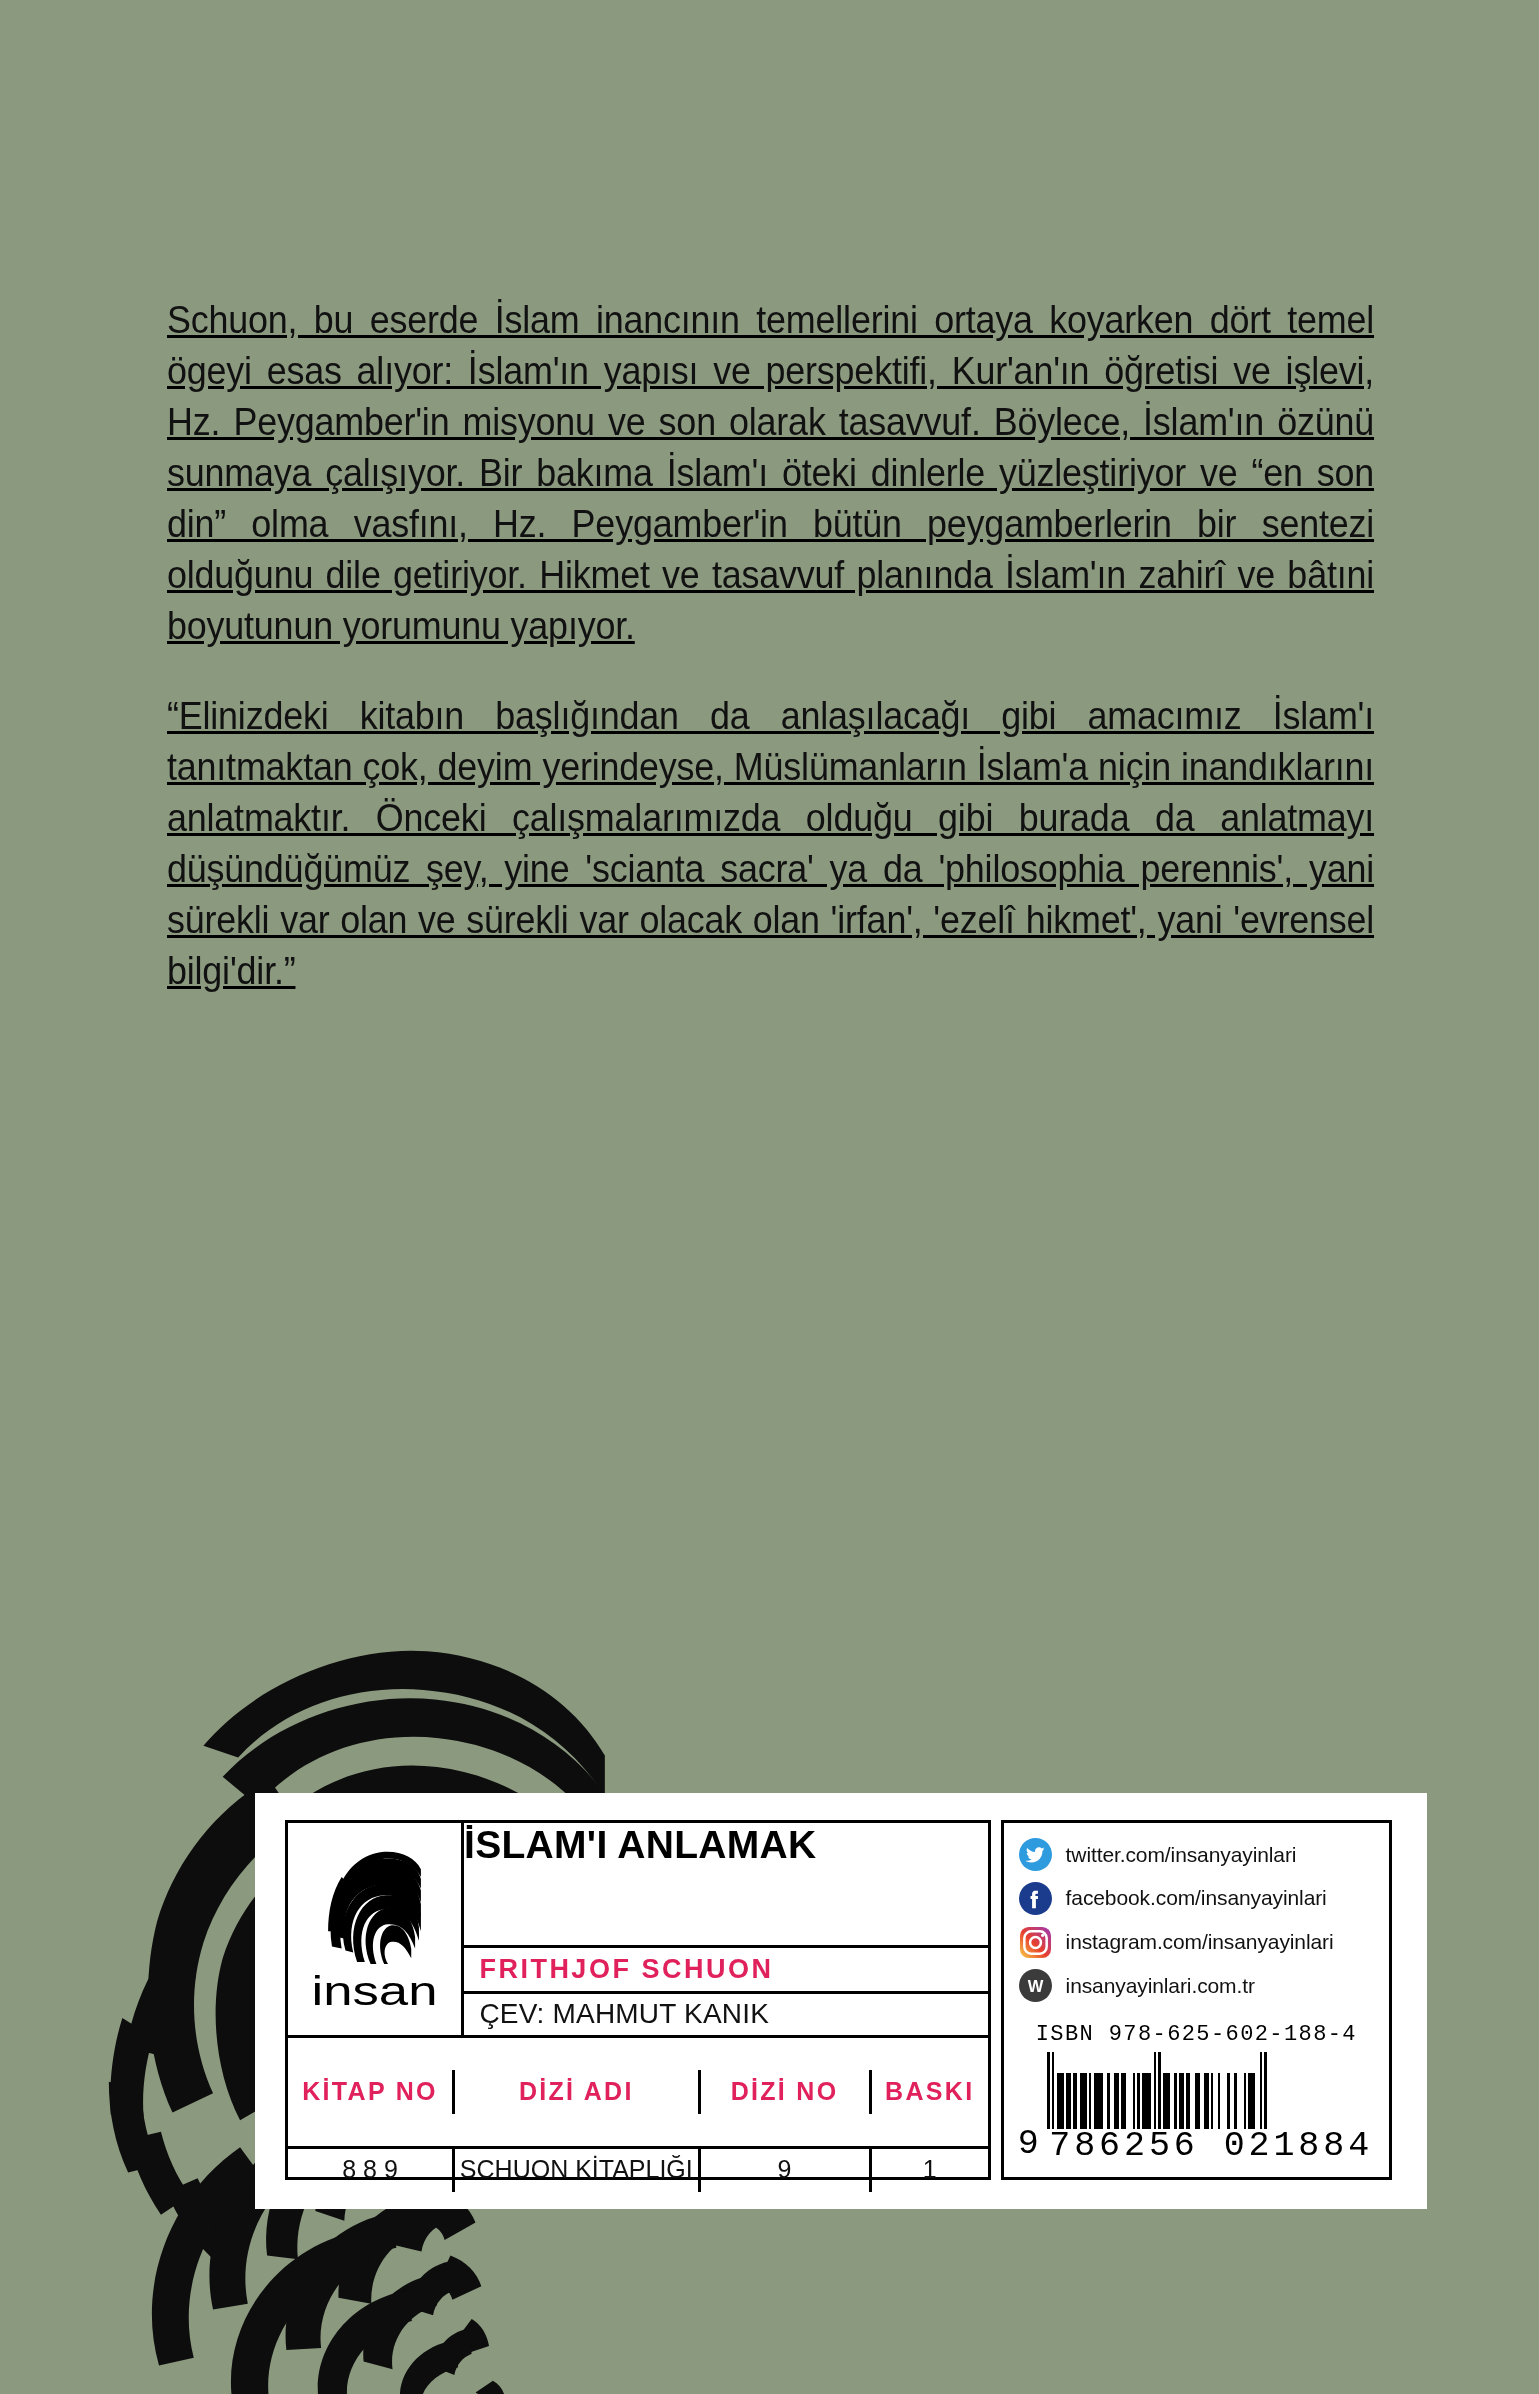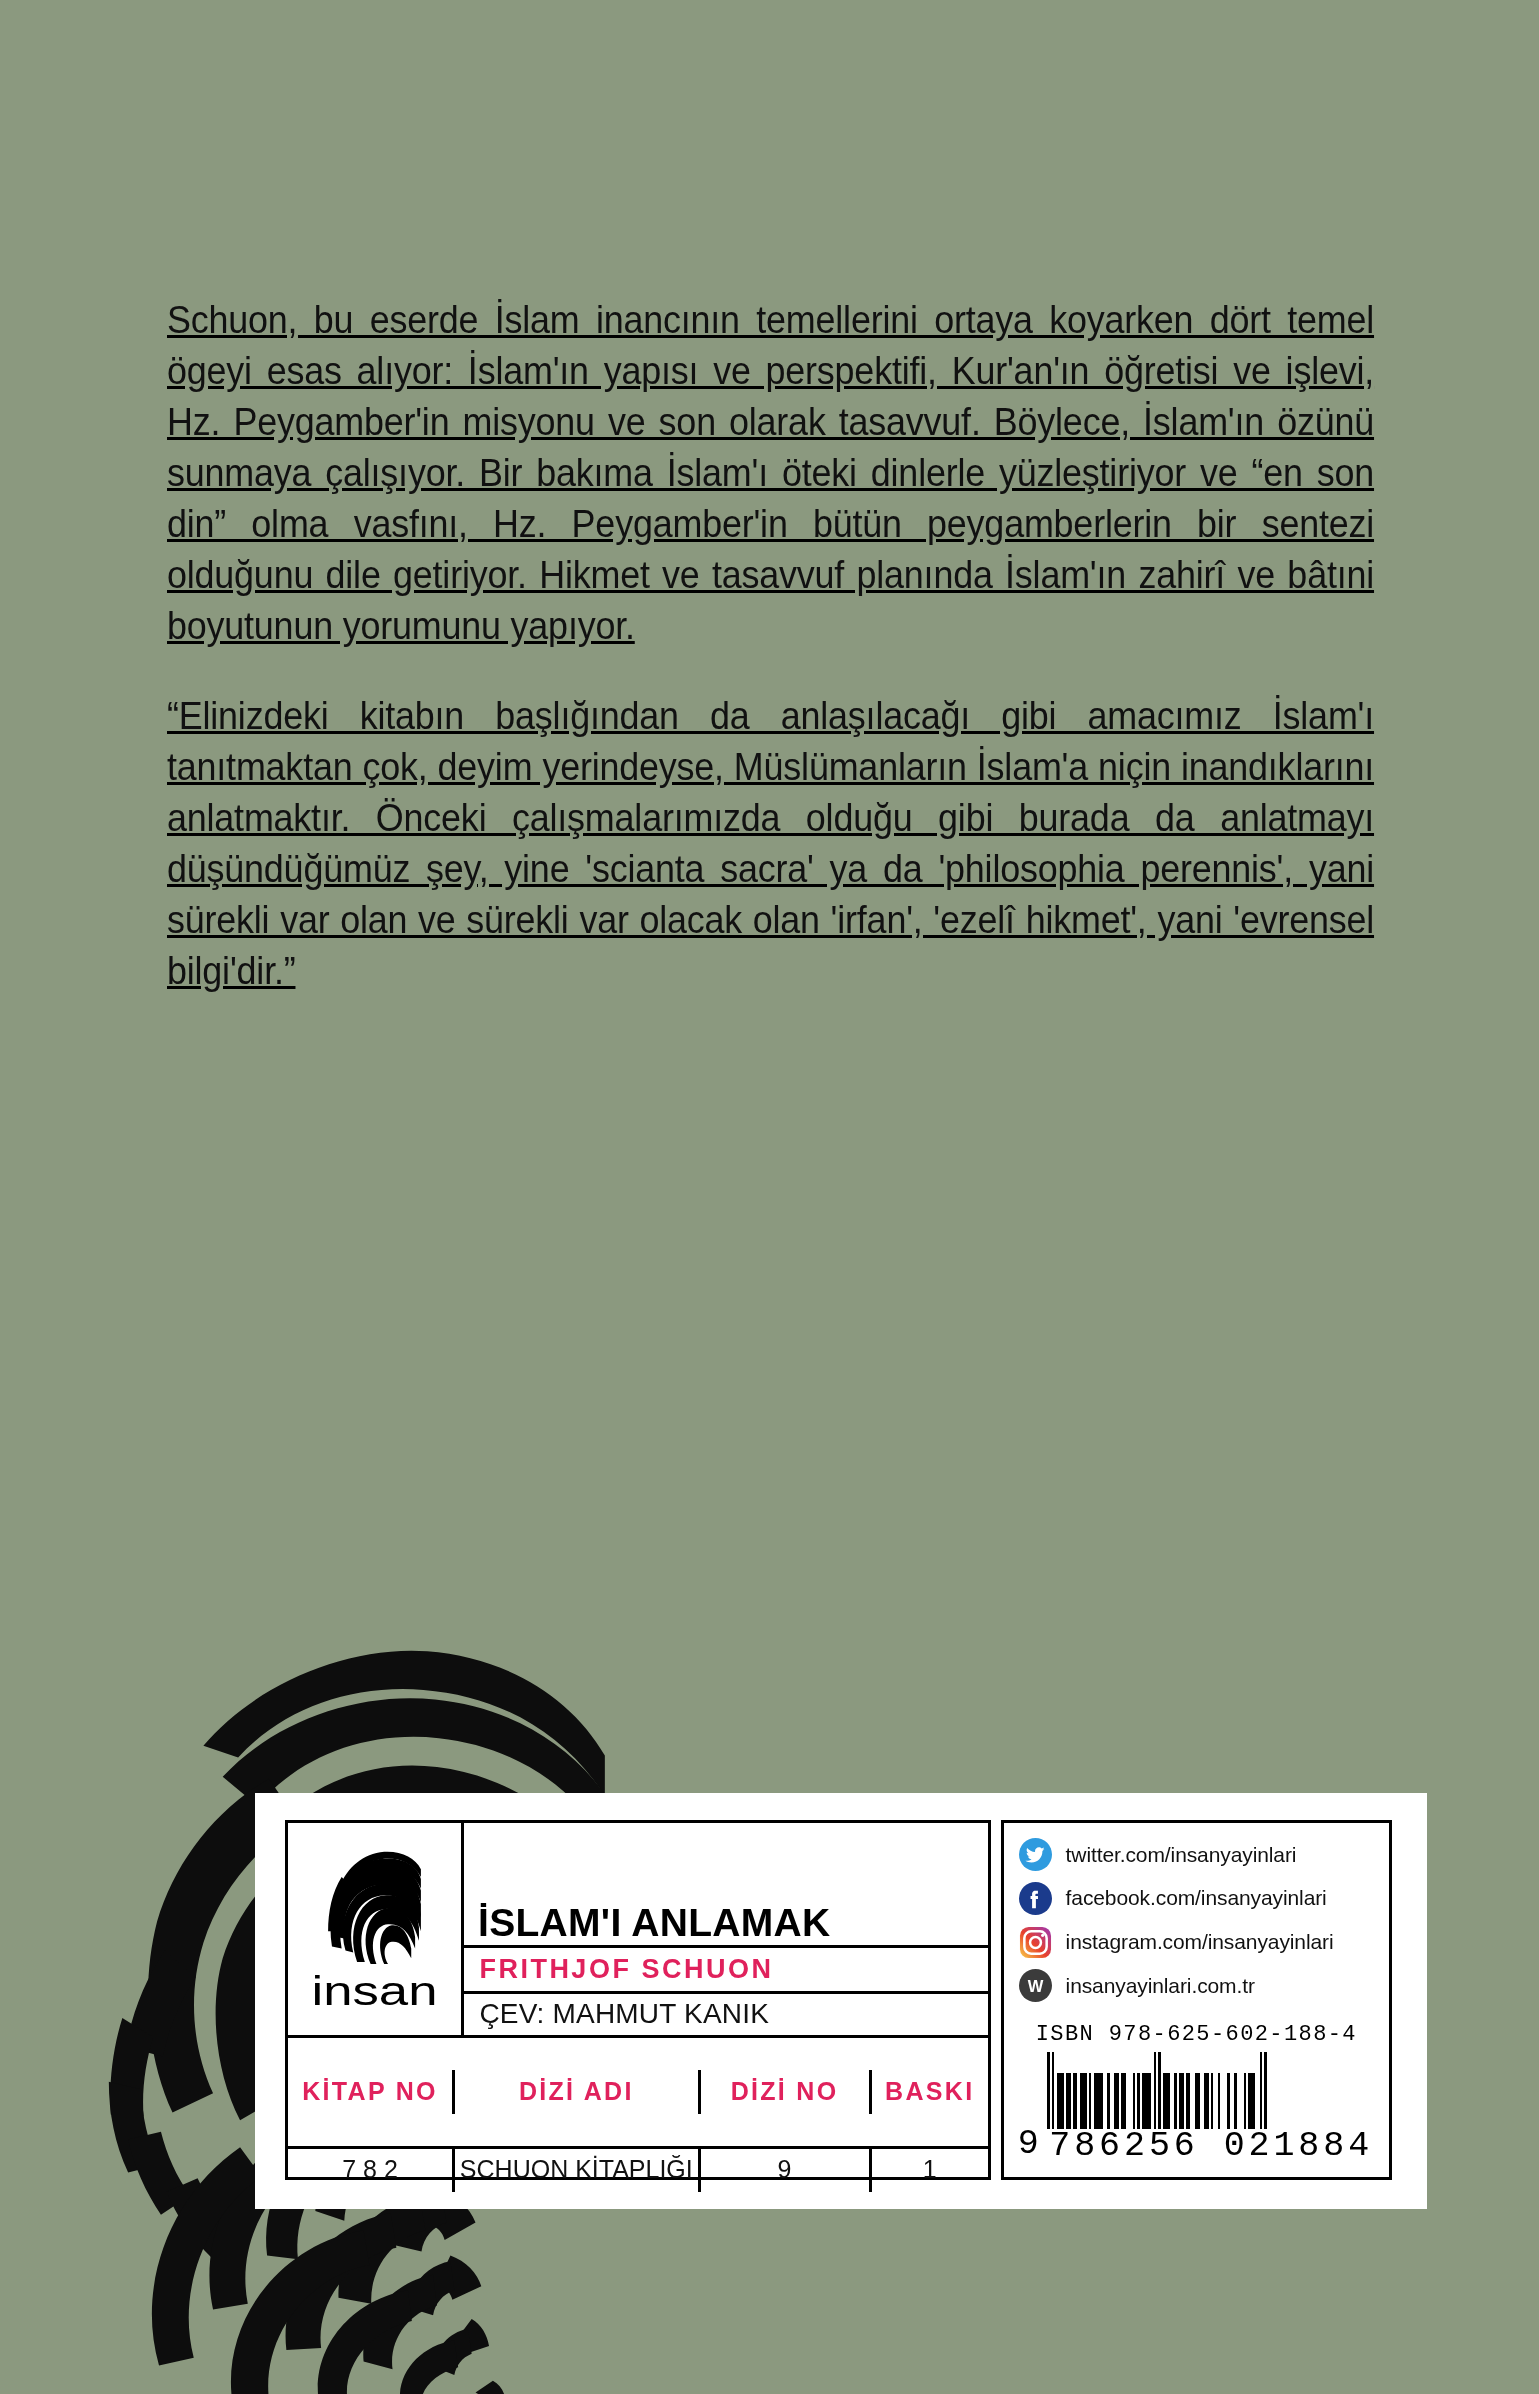--- a/index.html
+++ b/index.html
@@ -100,22 +100,22 @@
   }
 
   .title-col {
     flex: 1 1 auto;
     display: flex;
     flex-direction: column;
   }
   .title-cell {
     flex: 1 1 auto;
     display: flex;
-    align-items: flex-end;
-    padding-left: 14px;
+    align-items: flex-start;
+    padding-left: 0;
     min-height: 122px;
   }
   .book-title {
     font-size: 39px;
     font-weight: bold;
     color: #000;
     letter-spacing: 0.3px;
   }
   .author-cell {
     border-top: 3.9px solid #000;
@@ -332,21 +332,21 @@
       </div>
 
       <div class="meta-table">
         <div class="meta-row head-row">
           <div class="meta-cell c-kitapno">KİTAP NO</div>
           <div class="meta-cell c-diziadi">DİZİ ADI</div>
           <div class="meta-cell c-dizino">DİZİ NO</div>
           <div class="meta-cell c-baski">BASKI</div>
         </div>
         <div class="meta-row body-row">
-          <div class="meta-cell c-kitapno">7 8 2</div>
+          <div class="meta-cell c-kitapno">8 8 9</div>
           <div class="meta-cell c-diziadi">SCHUON KİTAPLIĞI</div>
           <div class="meta-cell c-dizino">9</div>
           <div class="meta-cell c-baski">1</div>
         </div>
       </div>
     </div>
 
     <div class="right-block">
 
       <div class="social-list">

